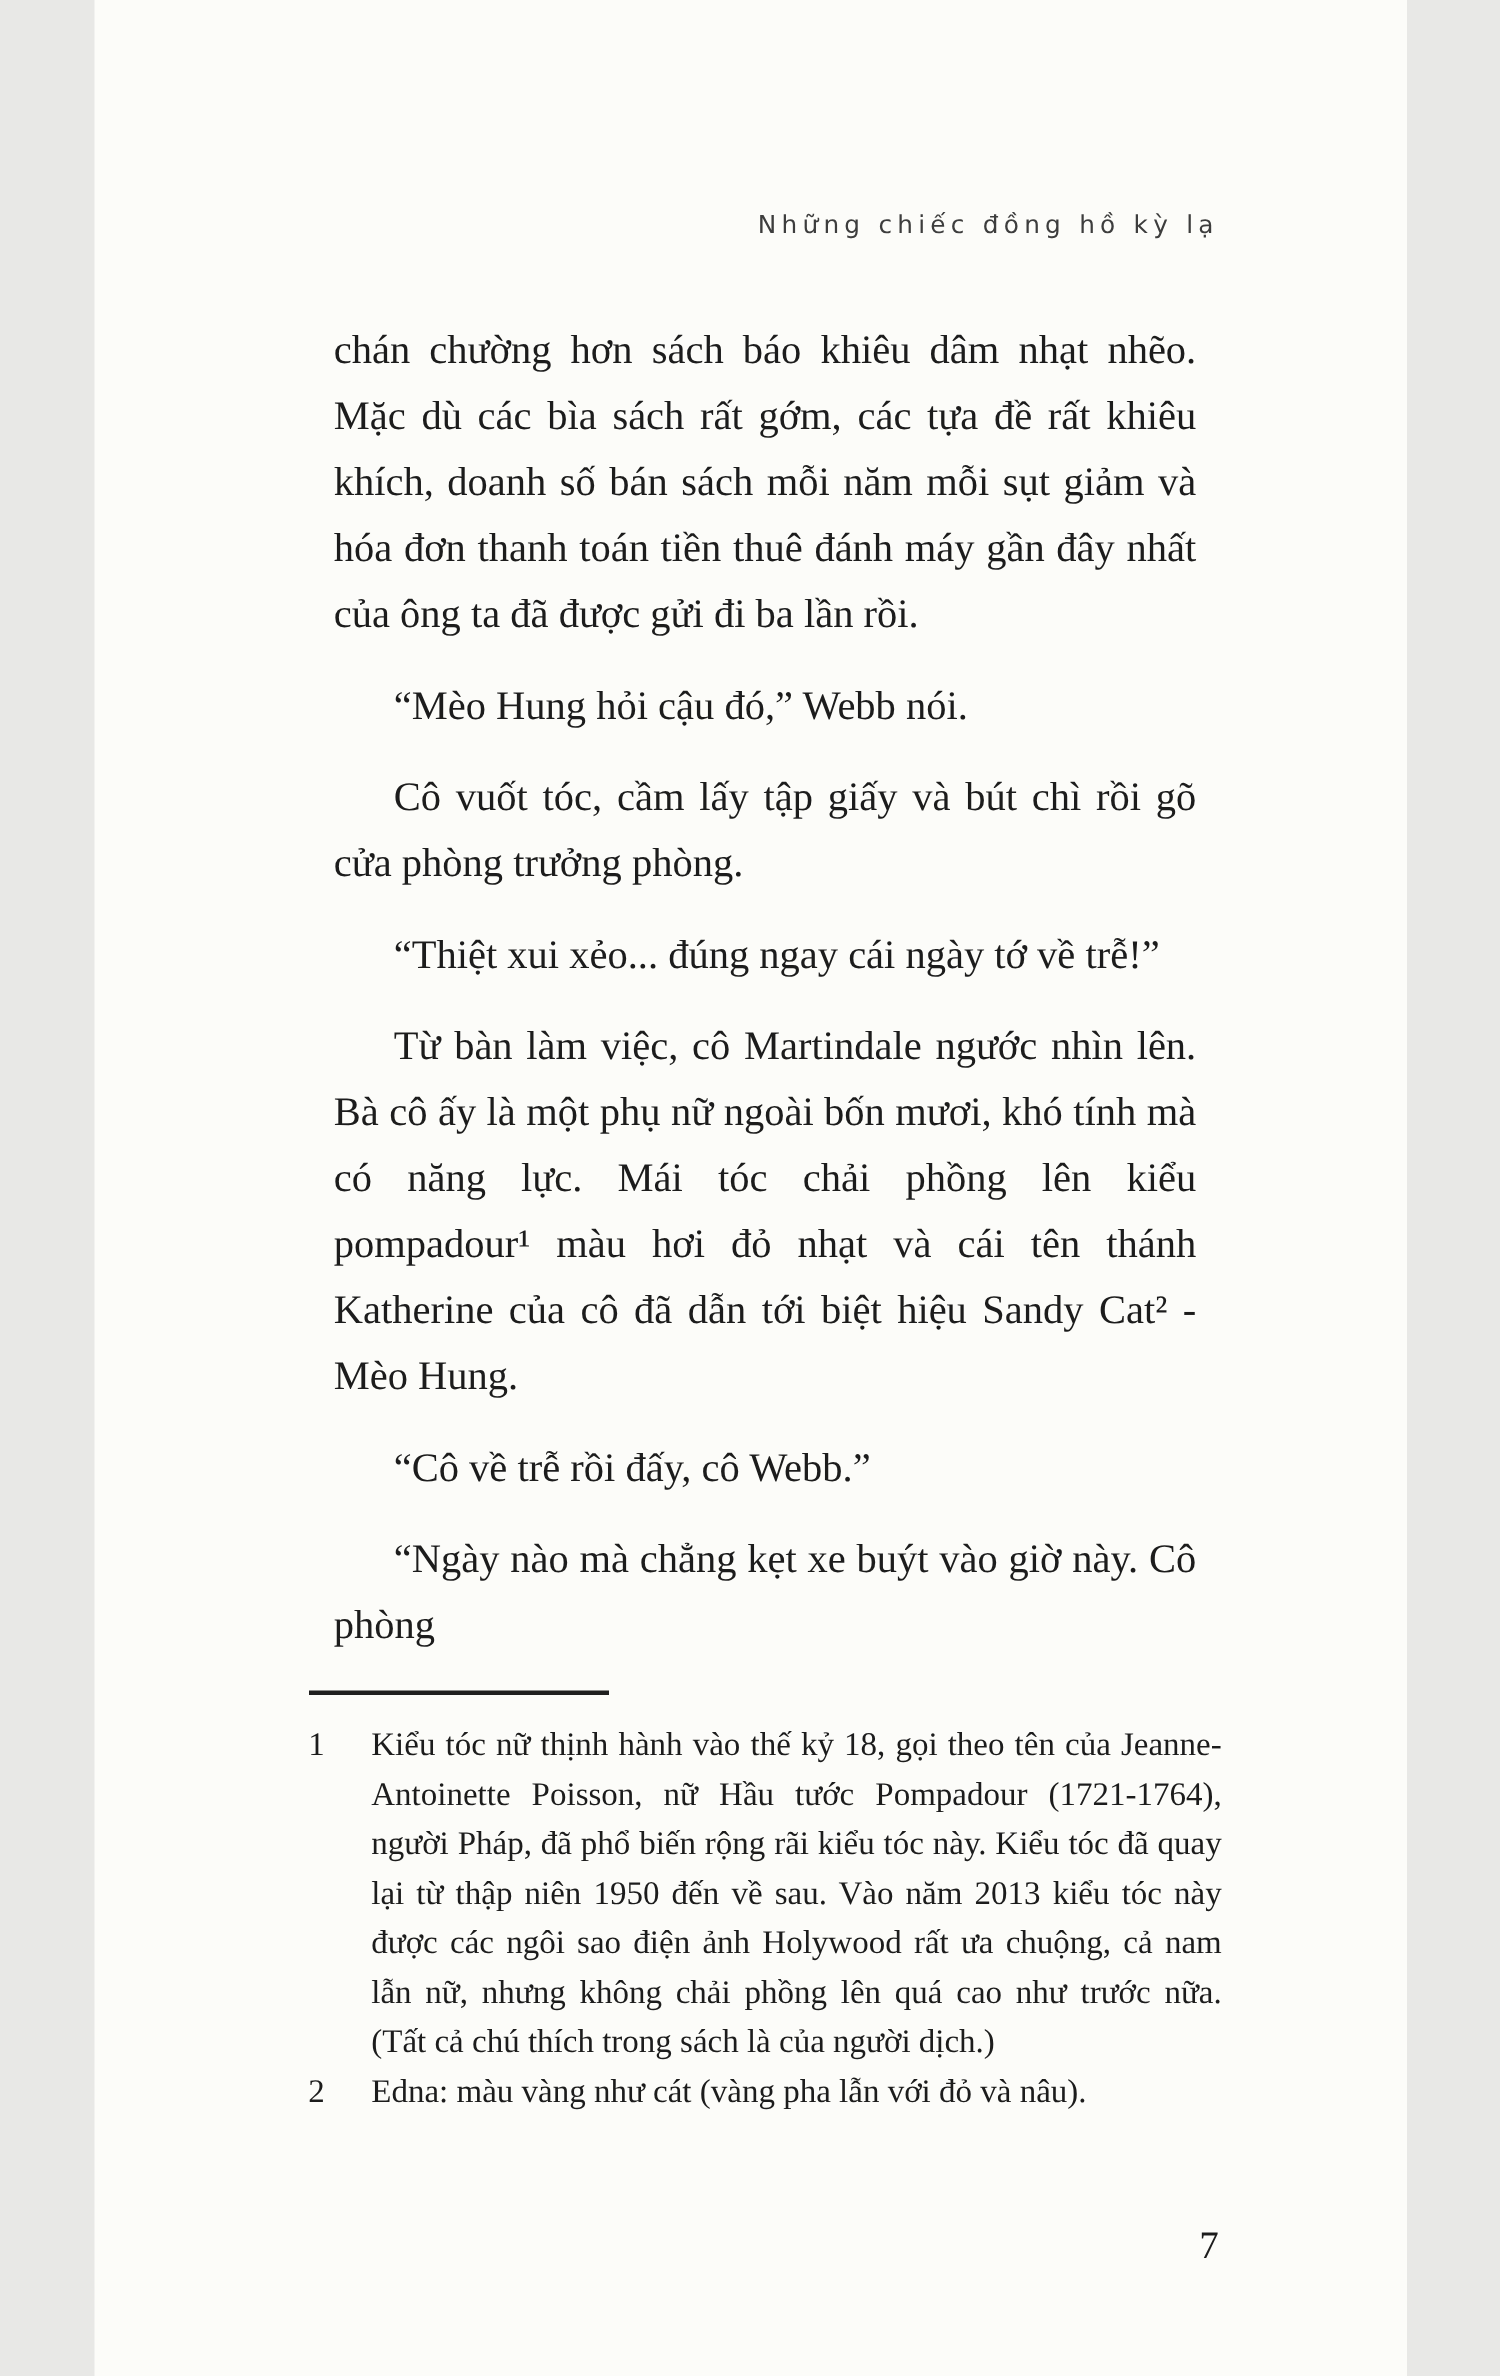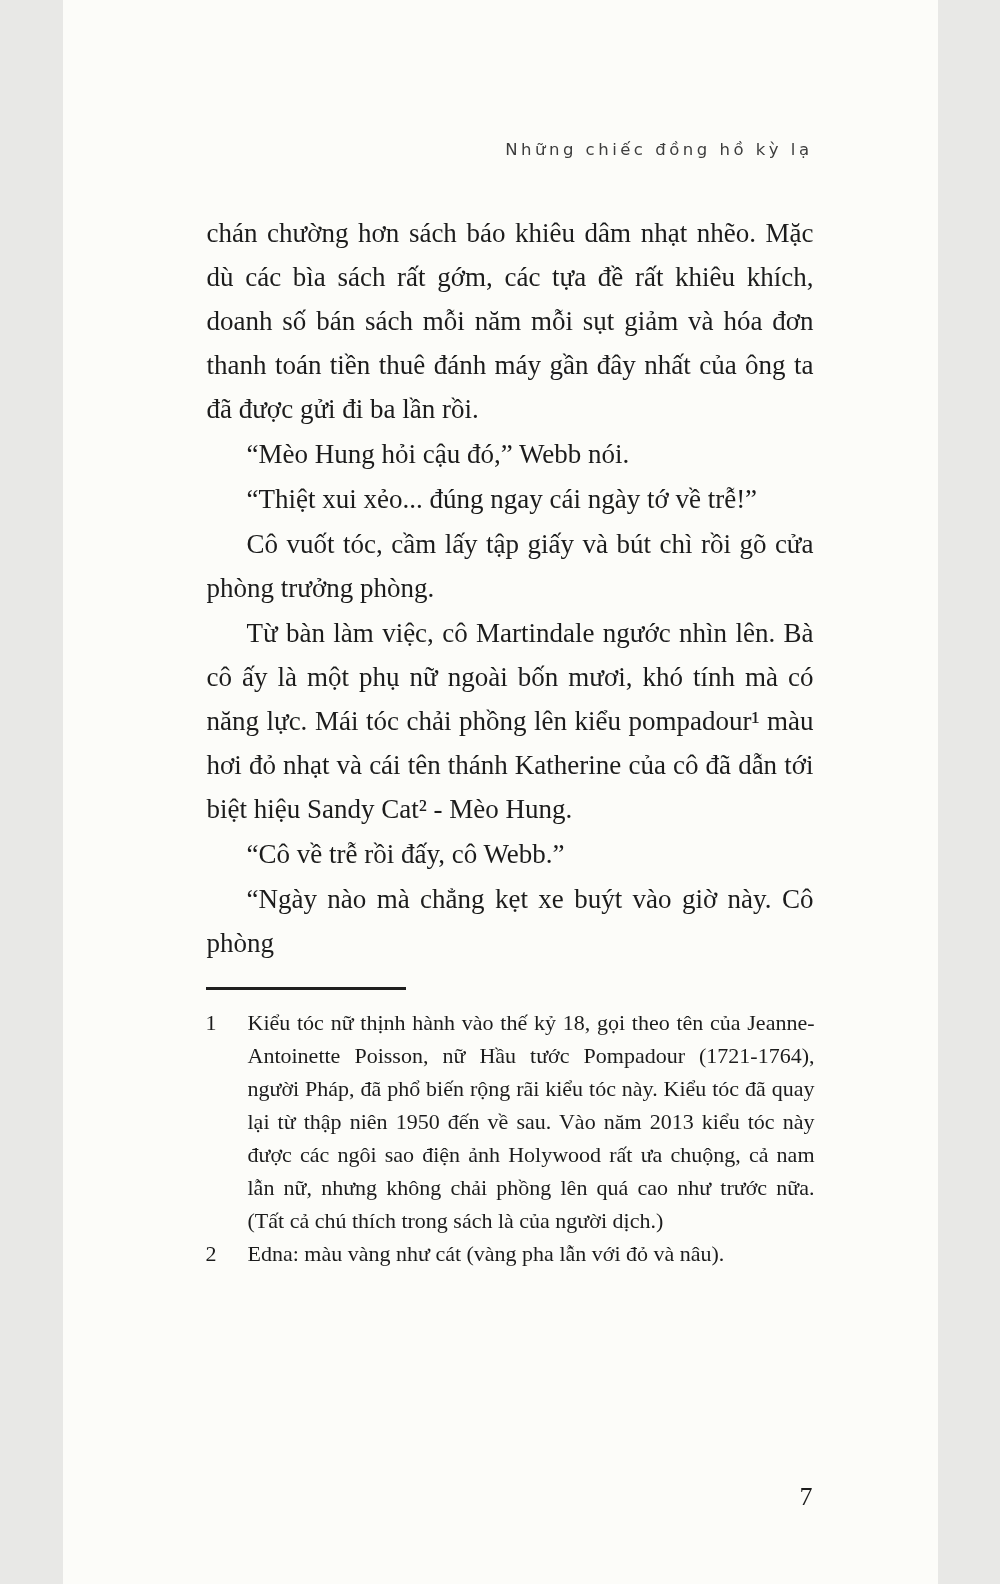--- a/index.html
+++ b/index.html
@@ -27,21 +27,21 @@
     color: #3d3d3d;
     padding-right: 2px;
   }
   .body-text {
     margin-top: 52px;
     font-size: 27px;
     line-height: 1.63;
     text-align: justify;
   }
   .body-text p {
-    margin: 1px;
+    margin: 17px;
     padding: 0;
   }
   .body-text p.indent {
     text-indent: 40px;
   }
   .body-text p.cont-last {
     text-align-last: justify;
   }
   .footnote-separator {
     margin-top: 22px;
@@ -78,22 +78,22 @@
 </head>
 <body>
 
 <div class="page">
 
   <div class="running-header">Những chiếc đồng hồ kỳ lạ</div>
 
   <div class="body-text">
     <p>chán chường hơn sách báo khiêu dâm nhạt nhẽo. Mặc dù các bìa sách rất gớm, các tựa đề rất khiêu khích, doanh số bán sách mỗi năm mỗi sụt giảm và hóa đơn thanh toán tiền thuê đánh máy gần đây nhất của ông ta đã được gửi đi ba lần rồi.</p>
     <p class="indent">“Mèo Hung hỏi cậu đó,” Webb nói.</p>
+    <p class="indent">Cô vuốt tóc, cầm lấy tập giấy và bút chì rồi gõ cửa phòng trưởng phòng.</p>
     <p class="indent">“Thiệt xui xẻo... đúng ngay cái ngày tớ về trễ!”</p>
-    <p class="indent">Cô vuốt tóc, cầm lấy tập giấy và bút chì rồi gõ cửa phòng trưởng phòng.</p>
     <p class="indent">Từ bàn làm việc, cô Martindale ngước nhìn lên. Bà cô ấy là một phụ nữ ngoài bốn mươi, khó tính mà có năng lực. Mái tóc chải phồng lên kiểu pompadour¹ màu hơi đỏ nhạt và cái tên thánh Katherine của cô đã dẫn tới biệt hiệu Sandy Cat² - Mèo Hung.</p>
     <p class="indent">“Cô về trễ rồi đấy, cô Webb.”</p>
     <p class="indent cont-last">“Ngày nào mà chẳng kẹt xe buýt vào giờ này. Cô phòng</p>
   </div>
 
   <div class="footnote-separator"></div>
 
   <div class="footnotes">
     <div class="footnote">
       <span class="fn-marker">1</span>

